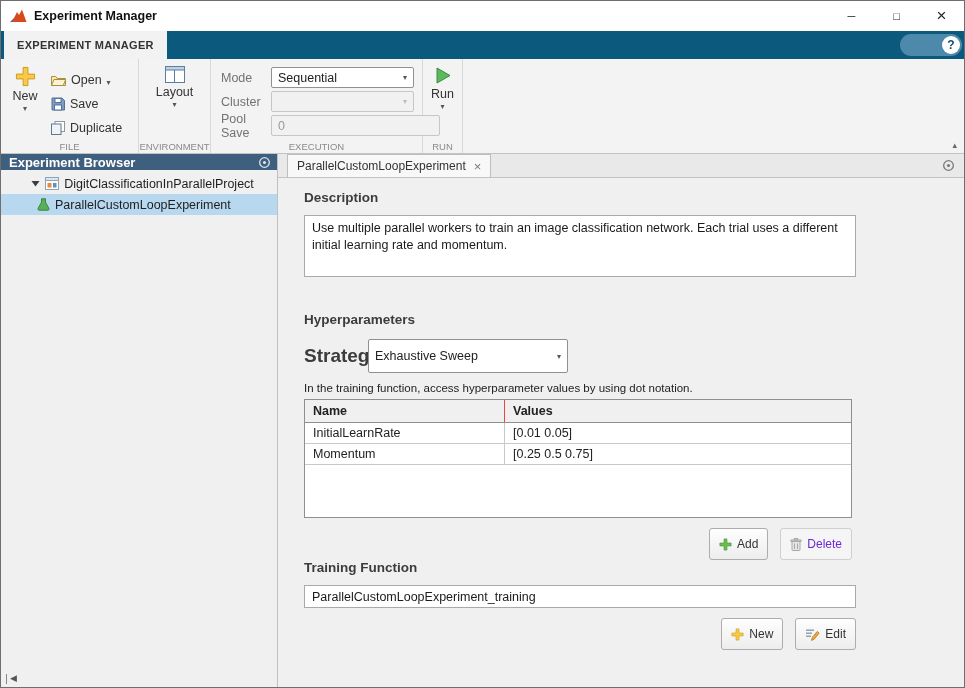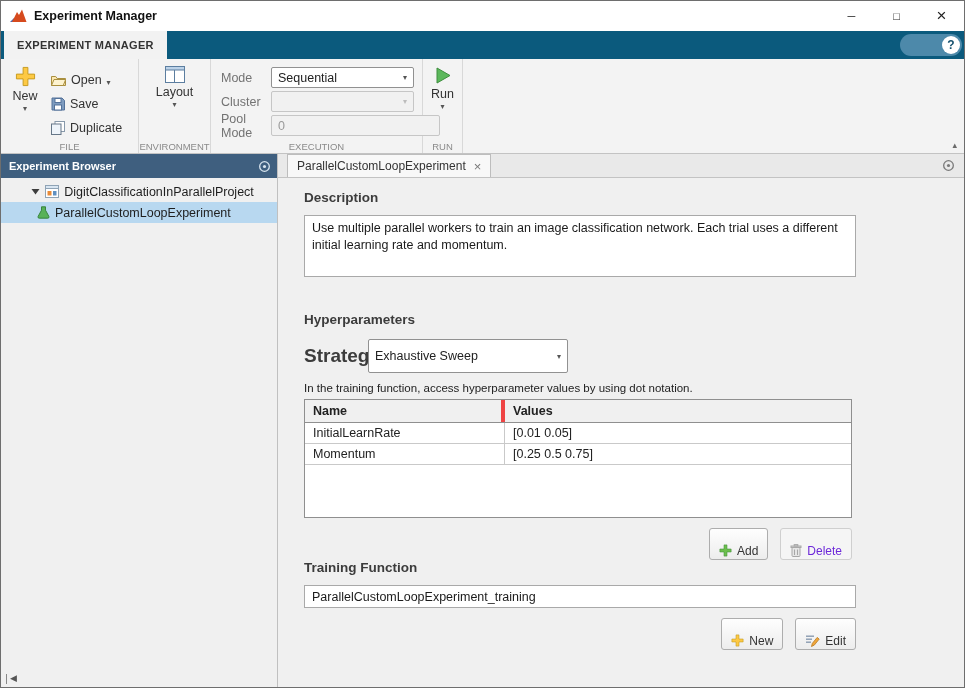--- a/index.html
+++ b/index.html
@@ -44,21 +44,21 @@
   .combo.disabled { background:#f1f1f1; border-color:#c6c6c6; color:#aaa; }
   .combo.disabled .combo-arrow { color:#bcbcbc; }
   .pool-input { flex:1; height:21px; background:#f1f1f1; border:1px solid #c6c6c6; font-family:inherit; font-size:12.5px; color:#9a9a9a; padding-left:6px; border-radius:2px; }
   .ribbon-collapse { position:absolute; right:7px; bottom:3px; font-size:9px; color:#6a6a6a; cursor:default; }
 
   
   .bodyrow { flex:1; display:flex; min-height:0; }
 
   
   .browser { width:277px; flex:0 0 auto; background:#f0f0f0; border-right:1px solid #c0c0c0; position:relative; display:flex; flex-direction:column; }
-  .browser-header { height:24px; background:#3f5f7f; color:#fff; font-weight:bold; font-size:11px; display:flex; align-items:center; padding:0 6px 0 8px; flex:0 0 auto; }
+  .browser-header { height:16px; background:#3f5f7f; color:#fff; font-weight:bold; font-size:13px; display:flex; align-items:center; padding:0 6px 0 8px; flex:0 0 auto; }
   .browser-header .circle-icon { margin-left:auto; color:#d7e4ee; display:flex; }
   .tree { padding-top:3px; }
   .tree-item { height:21px; display:flex; align-items:center; gap:5px; font-size:12.5px; color:#1e1e1e; cursor:default; }
   .tree-item.root { padding-left:7px;justify-content:center; }
   .tree-item.child { padding-left:36px; }
   .tree-item.selected { background:#b8d8f0; }
   .panel-collapse { position:absolute; left:5px; bottom:3px; font-size:9px; color:#555; border-left:1px solid #888; padding-left:3px; line-height:1.1; cursor:default; }
 
   
   .main { flex:1; display:flex; flex-direction:column; min-width:0; background:#f0f0f0; }
@@ -74,27 +74,27 @@
   .desc { width:552px; height:62px; border:1px solid #a9a9a9; background:#fff; resize:none; font-family:inherit; font-size:12.5px; color:#1a1a1a; padding:4px 7px; line-height:1.35; }
   .strategy-row { margin-top:12px; display:flex; align-items:center; }
   .strategy-label { font-weight:bold; font-size:19px; color:#3c3c3c; width:64px; }
   .combo.strategy { flex:none; width:200px; height:34px; }
   .hint { margin-top:9px; font-size:11.5px; color:#222; }
 
   .htable { width:548px; margin-top:5px; background:#fff; border:1px solid #8f8f8f; }
   .ht-row { display:flex; height:21px; border-bottom:1px solid #c9c9c9; }
   .ht-head { background:#f0f0f0; font-weight:bold; height:23px; border-bottom:1px solid #8f8f8f; }
   .ht-c1 { width:200px; padding-left:8px; font-size:12.5px; color:#222; border-right:1px solid #c9c9c9; display:flex; align-items:center; }
-  .ht-head .ht-c1 { border-right:4px solid #ef4444; }
+  .ht-head .ht-c1 { border-right:1px solid #ef4444; }
   .ht-c2 { flex:1; padding-left:8px; font-size:12.5px; color:#222; display:flex; align-items:center; }
   .ht-filler { height:52px; }
 
   .btn-row { margin-top:10px; display:flex; justify-content:flex-end; gap:12px; }
   .w548 { width:548px; } .w552 { width:552px; }
-  .btn { height:22px; display:inline-flex; align-items:flex-start; gap:5px; padding:15px 9px; background:linear-gradient(#fefefe,#ededed); border:1px solid #adadad; border-radius:3px; font-family:inherit; font-size:12px; color:#333; cursor:default; }
+  .btn { height:22px; display:inline-flex; align-items:center; gap:5px; padding:15px 9px; background:linear-gradient(#fefefe,#ededed); border:1px solid #adadad; border-radius:3px; font-family:inherit; font-size:12px; color:#333; cursor:default; }
   .btn.disabled { color:#6d28d9; background:#f5f5f5; border-color:#cfcfcf; }
 
   .train-input { width:552px; height:23px; border:1px solid #a9a9a9; background:#fff; font-family:inherit; font-size:12.5px; color:#1a1a1a; padding:0 7px; }
 
   svg { display:block; }
 </style>
 </head>
 <body>
 
 <div class="window">
@@ -192,21 +192,21 @@
           </div>
         </div>
         <div class="exec-row">
           <span class="exec-label">Cluster</span>
           <div class="combo disabled">
             <span></span>
             <span class="combo-arrow">▾</span>
           </div>
         </div>
         <div class="exec-row">
-          <span class="exec-label">Pool Mode</span>
+          <span class="exec-label">Pool Save</span>
           <input class="pool-input" disabled="" value="0" style="">
         </div>
       </div>
       <div class="rsection-label">EXECUTION</div>
     </div>
 
     <div class="rsection sec-run">
       <div class="big-btn">
         <span>
           <svg width="19" height="19" viewBox="0 0 19 19">

